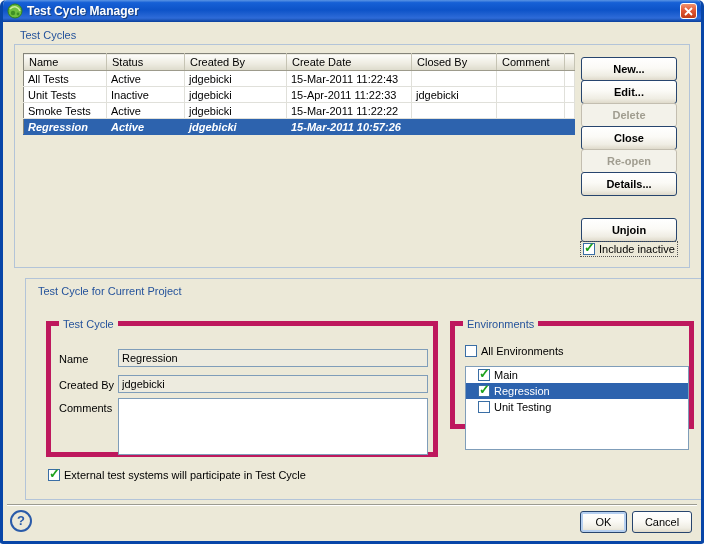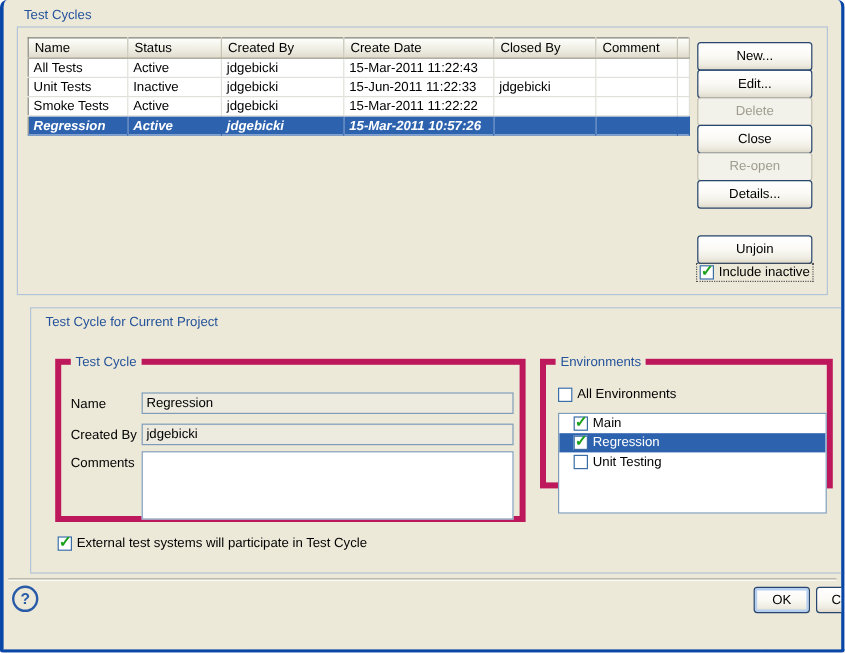--- a/index.html
+++ b/index.html
@@ -70,21 +70,21 @@
     background: #2D63AE; color: #fff;
     font-weight: bold; font-style: italic;
     border-color: #2D63AE;
   }
 
   
   .xp-btn {
     position: absolute; left: 566px; width: 96px; height: 24px;
     border: 1px solid #27456E; border-radius: 3px;
     background: linear-gradient(180deg, #FFFFFF 0%, #FBFAF6 45%, #EFEDE3 80%, #DFDACB 100%);
-    font-size: 11px; color: #000; cursor: pointer;
+    font-size: 11px; color: #000; cursor: pointer; font-weight: bold;
   }
   .xp-btn.disabled {
     border-color: #C3BEB0; color: #A09D90;
     background: #F3F2EA; cursor: default;
   }
 
   
   .chk { display: flex; align-items: center; gap: 4px; cursor: pointer; }
   .checkbox {
     position: relative; display: inline-block; flex: none;
@@ -140,30 +140,46 @@
     position: absolute; left: 7px; top: 488px;
     width: 22px; height: 22px; border-radius: 50%;
     border: 2px solid #2A5BA9; background: #ECE9D8;
     color: #2A5BA9; font-weight: bold; font-size: 13px;
     cursor: pointer; line-height: 16px;
   }
   .footer-btn {
     position: absolute; top: 489px; height: 22px;
     border: 1px solid #27456E; border-radius: 3px;
     background: linear-gradient(180deg, #FFFFFF 0%, #FBFAF6 45%, #EFEDE3 80%, #DFDACB 100%);
-    font-size: 11px; cursor: pointer; margin-left: 48px;
+    font-size: 11px; cursor: pointer;
   }
   #ok-btn { left: 577px; width: 47px; box-shadow: inset 0 0 0 2px #B5CFF0; }
   #cancel-btn { left: 629px; width: 60px; }
 </style>
 </head>
 <body>
 
 <div class="window">
 
+  <div class="titlebar">
+    <span class="app-icon">
+      <svg width="16" height="16" viewBox="0 0 16 16">
+        <circle cx="8" cy="8" r="7" fill="#6FBF3F" stroke="#2E7D1E"></circle>
+        <path d="M3 6 Q6 3 9 4 Q12 5 13 8" fill="none" stroke="#CDEB9E" stroke-width="1.5"></path>
+        <circle cx="6" cy="10" r="2.2" fill="#3F8F24"></circle>
+        <circle cx="11" cy="11" r="1.4" fill="#3F8F24"></circle>
+      </svg>
+    </span>
+    <span class="title">Test Cycle Manager</span>
+    <span class="close-btn">
+      <svg width="9" height="9" viewBox="0 0 9 9">
+          <path d="M1 1 L8 8 M8 1 L1 8" stroke="#fff" stroke-width="1.8"></path>
+        </svg>
+    </span>
+  </div>
 
   <div class="content">
 
     <div id="top-title" class="group-title">Test Cycles</div>
     <div id="top-box" class="box">
 
       <table class="cycles-table">
         <colgroup>
           <col style="width:83px">
             <col style="width:78px">
@@ -191,21 +207,21 @@
             <td>jdgebicki</td>
             <td>15-Mar-2011 11:22:43</td>
             <td></td>
             <td></td>
             <td></td>
           </tr>
           <tr>
             <td>Unit Tests</td>
             <td>Inactive</td>
             <td>jdgebicki</td>
-            <td>15-Jun-2011 11:22:33</td>
+            <td>15-Apr-2011 11:22:33</td>
             <td>jdgebicki</td>
             <td></td>
             <td></td>
           </tr>
           <tr>
             <td>Smoke Tests</td>
             <td>Active</td>
             <td>jdgebicki</td>
             <td>15-Mar-2011 11:22:22</td>
             <td></td>

